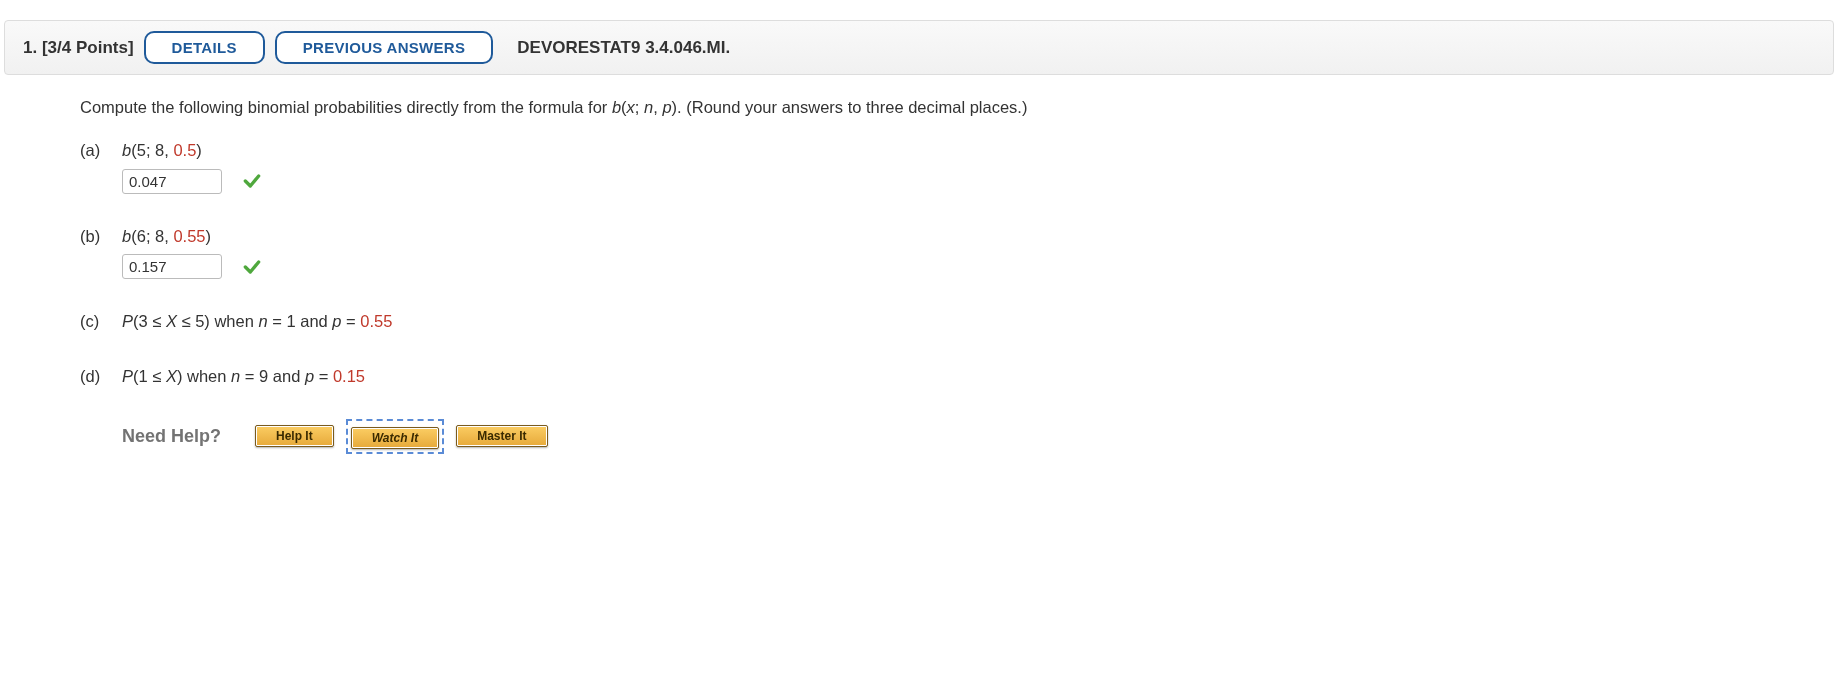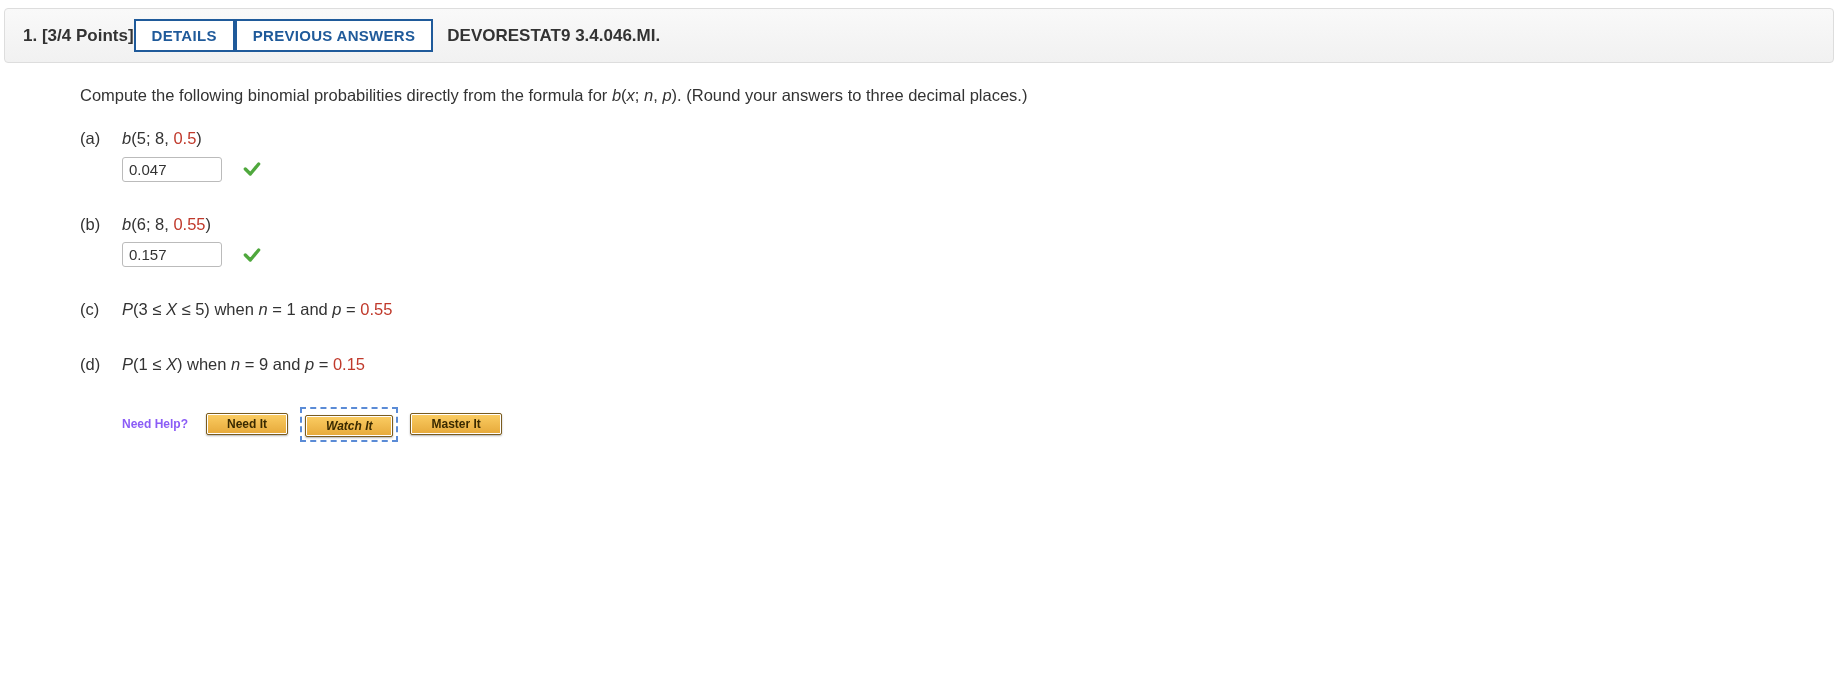--- a/index.html
+++ b/index.html
@@ -6,39 +6,40 @@
   body {
     margin: 0;
     font-family: "Helvetica Neue", Helvetica, Arial, sans-serif;
     font-size: 16px;
     color: #333;
     background: #fff;
   }
   .question-header {
     display: flex;
     align-items: center;
+    gap: 10px;
     padding: 10px 18px;
     background: linear-gradient(#f9f9f9, #f1f1f1);
     border: 1px solid #ddd;
     border-radius: 4px;
-    margin: 8px 4px 0 4px;
+    margin: 20px 4px 0 4px;
   }
   .qnum {
     font-weight: 700;
     color: #333;
     font-size: 17px;
   }
   .btn-outline {
     border: 2px solid #1f5a9a;
     color: #1f5a9a;
     background: #fff;
-    padding: 6px 16px;
+    padding: 6px 26px;
     font-size: 15px;
     font-weight: 600;
-    border-radius: 0;
+    border-radius: 10px;
     cursor: pointer;
     letter-spacing: 0.3px;
   }
   .ref-label {
     color: #333;
     font-weight: 700;
     font-size: 17px;
     margin-left: 14px;
   }
   .question-body {
@@ -66,24 +67,24 @@
     color: #333;
   }
   .check-icon svg, .x-icon svg { display:block; }
   .italic { font-style: italic; }
   .red { color: #c0392b; }
   .need-help {
     display: flex; align-items: center; gap: 12px;
     margin-top: 30px; margin-left: 42px;
   }
   .need-help-label {
-    color: #8b5cf6;
+    color: #737373;
     font-weight: 700;
-    font-size: 12px;
-    margin-right: 6px;
+    font-size: 18px;
+    margin-right: 22px;
   }
   .help-btn {
     border: 1px solid #7a5b1e;
     box-shadow: inset 0 0 0 1px #fff, 0 1px 2px rgba(0,0,0,0.3);
     background: linear-gradient(#fbcd63, #e6a93a);
     color: #3a2a00;
     padding: 3px 20px;
     font-size: 12px;
     font-weight: 700;
     border-radius: 2px;
@@ -160,19 +161,19 @@
     <div class="part-row">
       <span class="part-label">(d)</span>
       <span>
         <span class="italic">P</span><span>(</span><span>1 ≤ </span><span class="italic">X</span><span>)</span><span> when </span><span class="italic">n</span><span> = 9 and </span><span class="italic">p</span><span> = </span><span class="red">0.15</span>
       </span>
     </div>
   </div>
 
   <div class="need-help">
     <span class="need-help-label">Need Help?</span>
-    <button class="help-btn">Need It</button>
+    <button class="help-btn">Help It</button>
     <span class="watch-wrap">
       <button class="help-btn">Watch It</button>
     </span>
     <button class="help-btn">Master It</button>
   </div>
 </div>
 
 </body></html>

